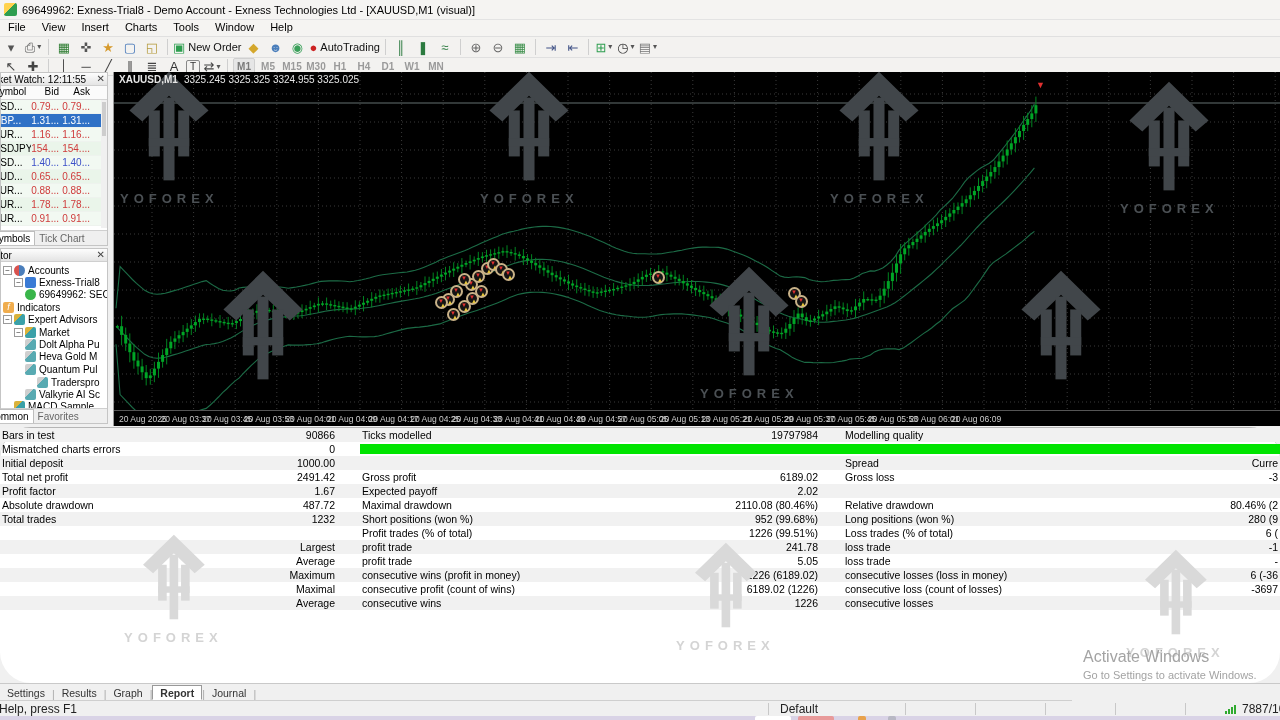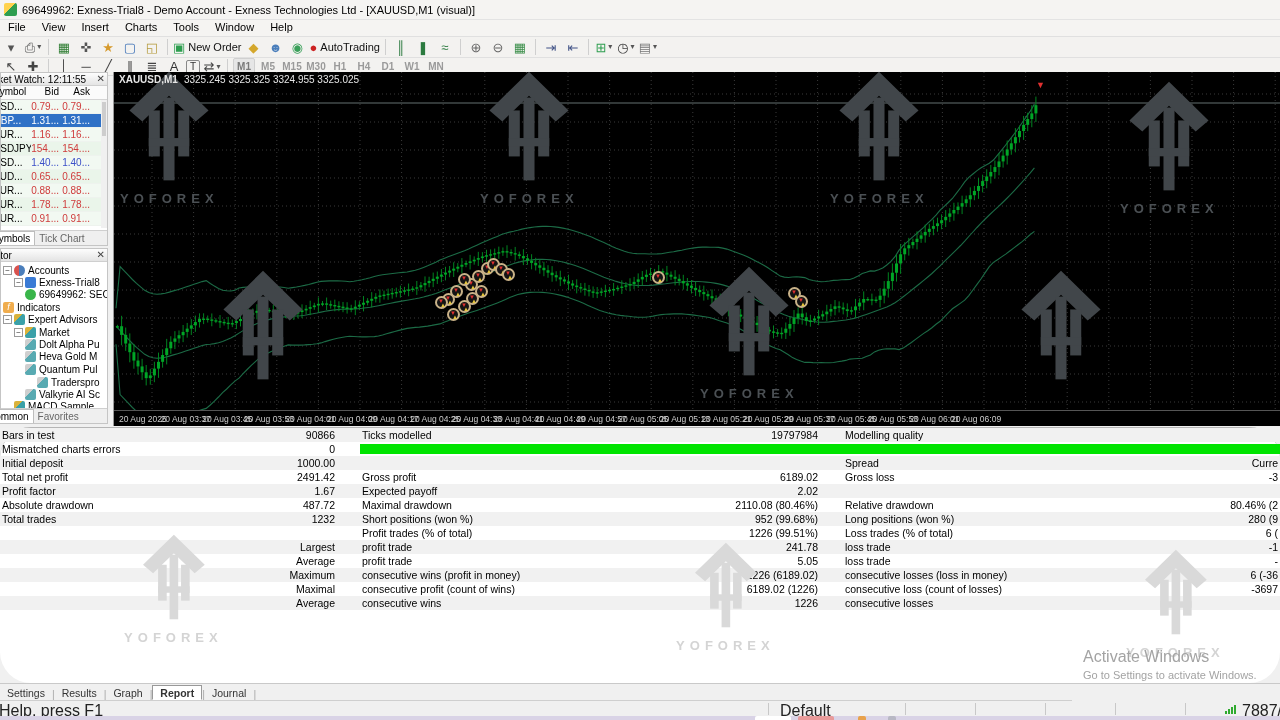--- a/index.html
+++ b/index.html
@@ -92,21 +92,21 @@
   .rc3v { left:1150px; width:128px; text-align:right; }
   .qbar { position:absolute; left:360px; top:2px; width:920px; height:10px; background:#00e400; }
 
   
   #tester-tabs { position:absolute; left:0; top:683px; width:1280px; height:17px; background:#f0f0f0;
     border-top:1px solid #c9c9c9; display:flex; align-items:flex-end; font-size:10.5px; color:#333; }
   .ttab { padding:1px 7px; cursor:default; }
   .ttab.active { background:#fff; border:1px solid #999; border-bottom:1px solid #fff; font-weight:bold; height:15px; }
   .tsep { color:#aaa; }
   #statusbar { position:absolute; left:0; top:700px; width:1072px; height:16px; background:#f0f0f0;
-    border-top:1px solid #cfcfcf; font-size:16px; color:#222; }
+    border-top:1px solid #cfcfcf; font-size:12px; color:#222; }
   .scell { position:absolute; top:1px; white-space:nowrap; overflow:hidden; }
   .sdiv { position:absolute; top:2px; width:1px; height:12px; background:#c8c8c8; }
   .connbars { position:absolute; top:4px; width:14px; height:9px; display:flex; align-items:flex-end; gap:1px; }
   .connbars i { width:2px; background:#2faa2f; display:block; }
   #taskbar-sliver { position:absolute; left:0; top:716px; width:1280px; height:4px; background:#d9d3e6; }
   .chip { position:absolute; top:0; height:4px; border-radius:2px 2px 0 0; }
 
   
   .activate { position:absolute; left:1083px; top:648px; color:#a3a3a3; z-index:4; }
   .activate .l1 { font-size:16px; }

